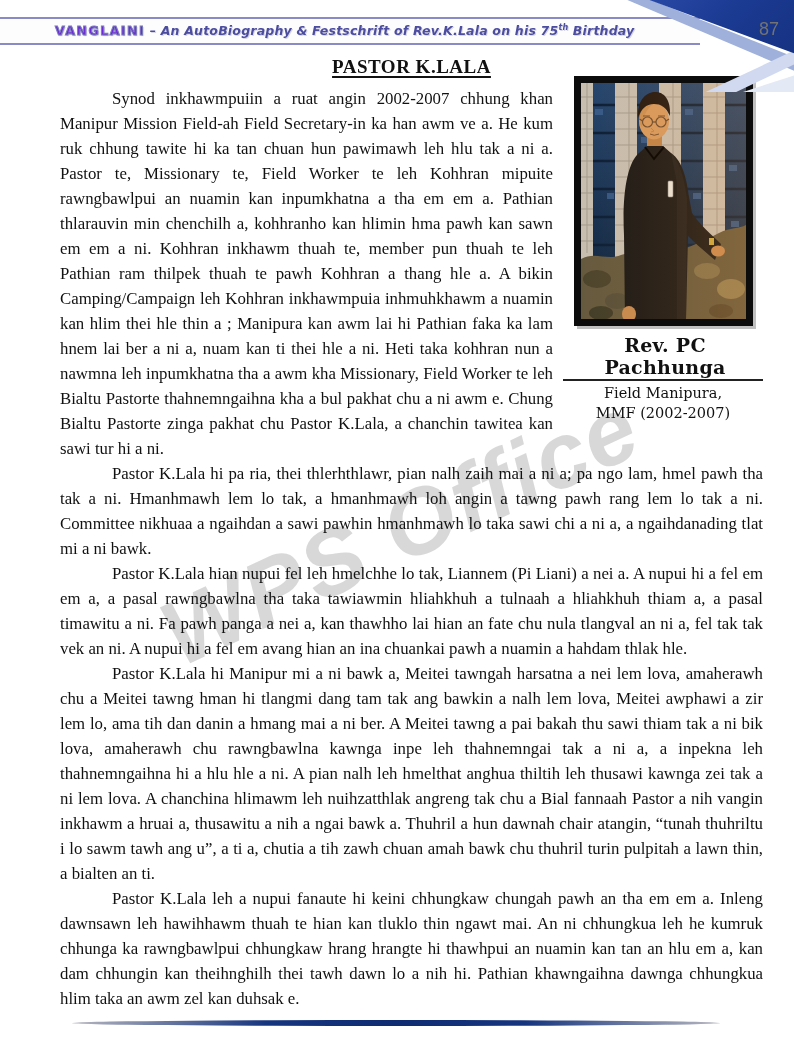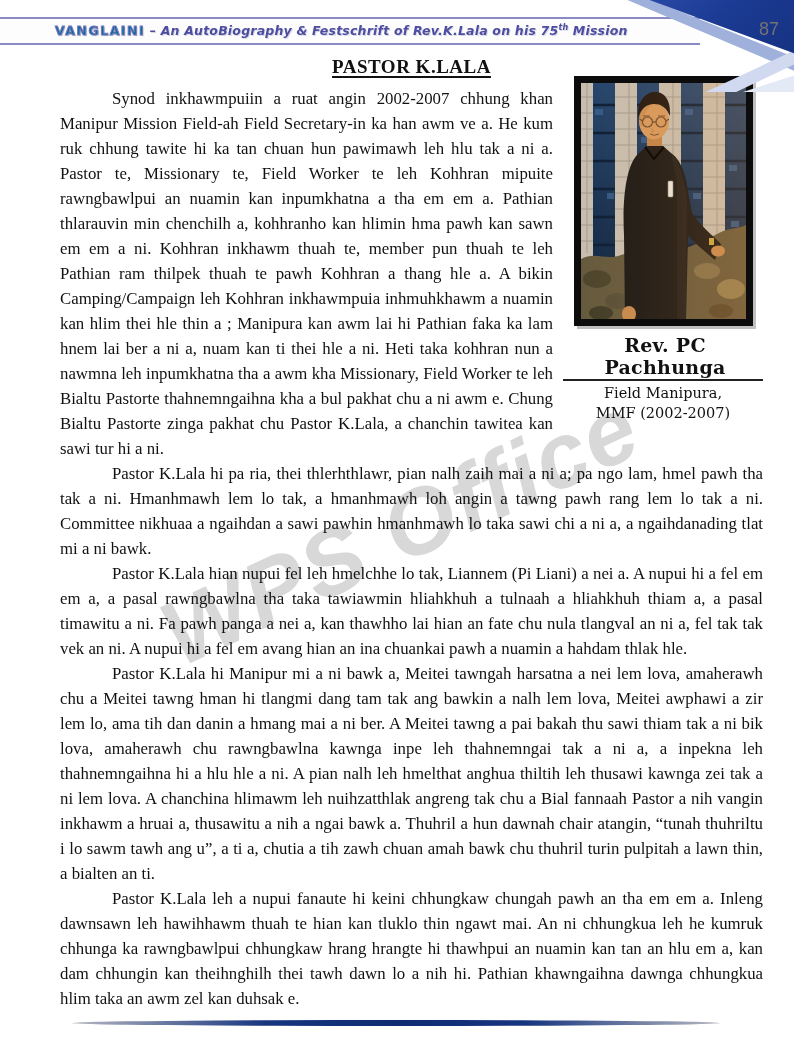--- a/index.html
+++ b/index.html
@@ -12,21 +12,21 @@
     position:absolute;top:17px;left:0;width:700px;height:24px;
     border-top:2px solid #8a8ac4;border-bottom:2px solid #8a8ac4;
     display:flex;align-items:center;z-index:2;background:#fdfdfd;
   }
   .header-text{
     margin-left:55px;font-family:"DejaVu Sans",sans-serif;font-size:12.5px;
     font-style:italic;font-weight:bold;color:#4d4da0;letter-spacing:.2px;
     text-shadow:1px 1px 0 #d6d6e6;white-space:nowrap;
   }
   .brand{
-    font-style:normal;color:#0369a1;-webkit-text-stroke:1px #7a7ab8;
+    font-style:normal;color:#6d28d9;-webkit-text-stroke:1px #7a7ab8;
     letter-spacing:1.5px;text-shadow:1px 1px 1px #b9b9d0;
   }
   .header-text sup{font-size:8px;}
   
   .corner{position:absolute;top:0;right:0;width:170px;height:92px;z-index:5;pointer-events:none;}
   .corner > div{position:absolute;inset:0;}
   .corner-band-under{background:#9fb0da;clip-path:polygon(2% 0%,16% 0%,100% 62%,100% 77%);}
   .corner-dark{background:linear-gradient(135deg,#2c4cab 0%,#1b3a92 45%,#142f7c 100%);
     clip-path:polygon(15% 0%,100% 0%,100% 58%);}
   .corner-pale{background:#d0d9f0;clip-path:polygon(48% 100%,66% 100%,100% 70%,100% 55%);}
@@ -80,21 +80,21 @@
 <body>
 
 <div class="page">
 
   <div class="watermark">
     <span>WPS Office</span>
   </div>
 
   <div class="header-band">
     <div class="header-text">
-      <span class="brand">VANGLAINI</span><span> – An AutoBiography &amp; Festschrift of Rev.K.Lala on his 75</span><sup>th</sup><span> Mission</span>
+      <span class="brand">VANGLAINI</span><span> – An AutoBiography &amp; Festschrift of Rev.K.Lala on his 75</span><sup>th</sup><span> Birthday</span>
     </div>
   </div>
 
   <div class="corner">
     <div class="corner-band-under"></div>
     <div class="corner-pale"></div>
     <div class="corner-pale2"></div>
     <div class="corner-dark"></div>
   </div>
   <div class="page-num">87</div>

